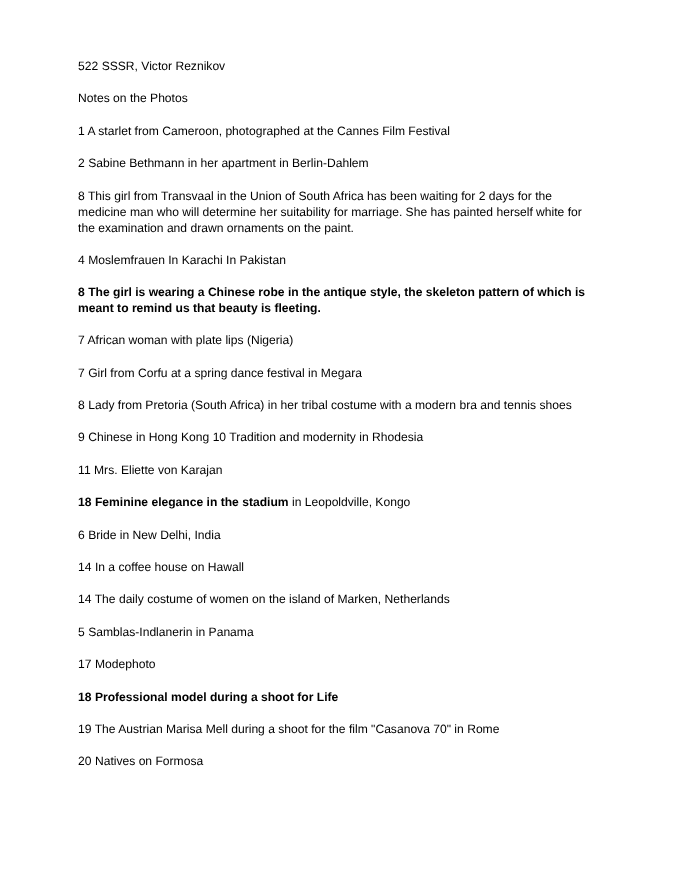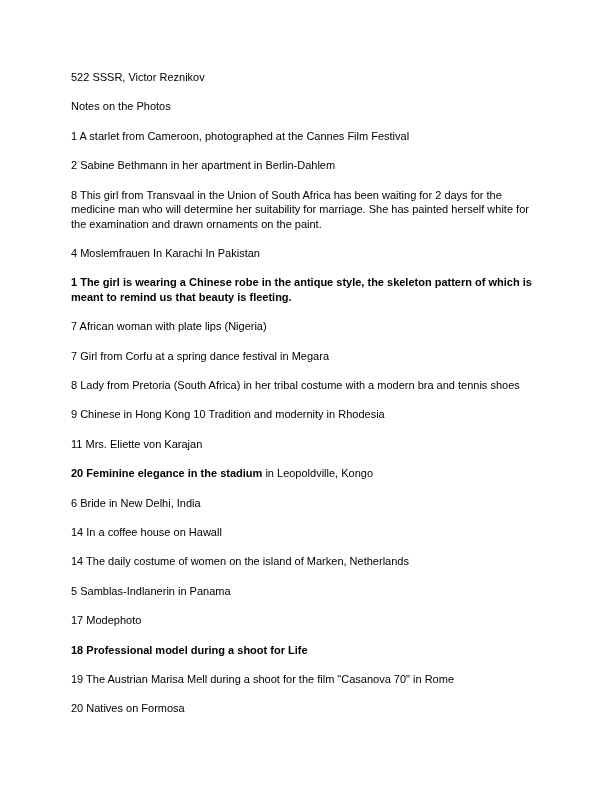--- a/index.html
+++ b/index.html
@@ -14,21 +14,21 @@
       overflow: hidden;
     }
     .page {
       position: relative;
       width: 612px;
       height: 792px;
       background: #ffffff;
     }
     .doc {
       position: absolute;
-      top: 70px;
+      top: 54px;
       left: 71px;
       width: 472px;
       color: #000000;
       font-size: 11px;
       line-height: 14.5px;
     }
     .doc p {
       margin: 0 0 14.9px 0;
       padding: 0;
     }
@@ -41,27 +41,27 @@
 
 <div class="page">
   <div class="doc">
     <p>522 SSSR, Victor Reznikov</p>
     <p>Notes on the Photos</p>
     <div id="notes-list">
         <p><span>1 A starlet from Cameroon, photographed at the Cannes Film Festival</span></p>
         <p><span>2 Sabine Bethmann in her apartment in Berlin-Dahlem</span></p>
         <p><span>8 This girl from Transvaal in the Union of South Africa has been waiting for 2 days for the medicine man who will determine her suitability for marriage. She has painted herself white for the examination and drawn ornaments on the paint.</span></p>
         <p><span>4 Moslemfrauen In Karachi In Pakistan</span></p>
-        <p><span class="bold">1 The girl is wearing a Chinese robe in the antique style, the skeleton pattern of which is meant to remind us that beauty is fleeting.</span></p>
+        <p><span class="bold">8 The girl is wearing a Chinese robe in the antique style, the skeleton pattern of which is meant to remind us that beauty is fleeting.</span></p>
         <p><span>7 African woman with plate lips (Nigeria)</span></p>
         <p><span>7 Girl from Corfu at a spring dance festival in Megara</span></p>
         <p><span>8 Lady from Pretoria (South Africa) in her tribal costume with a modern bra and tennis shoes</span></p>
         <p><span>9 Chinese in Hong Kong 10 Tradition and modernity in Rhodesia</span></p>
         <p><span>11 Mrs. Eliette von Karajan</span></p>
-        <p><span class="bold">20 Feminine elegance in the stadium</span><span> in Leopoldville, Kongo</span></p>
+        <p><span class="bold">18 Feminine elegance in the stadium</span><span> in Leopoldville, Kongo</span></p>
         <p><span>6 Bride in New Delhi, India</span></p>
         <p><span>14 In a coffee house on Hawall</span></p>
         <p><span>14 The daily costume of women on the island of Marken, Netherlands</span></p>
         <p><span>5 Samblas-Indlanerin in Panama</span></p>
         <p><span>17 Modephoto</span></p>
         <p><span class="bold">18 Professional model during a shoot for Life</span></p>
         <p><span>19 The Austrian Marisa Mell during a shoot for the film "Casanova 70" in Rome</span></p>
         <p><span>20 Natives on Formosa</span></p>
       </div>
   </div>

